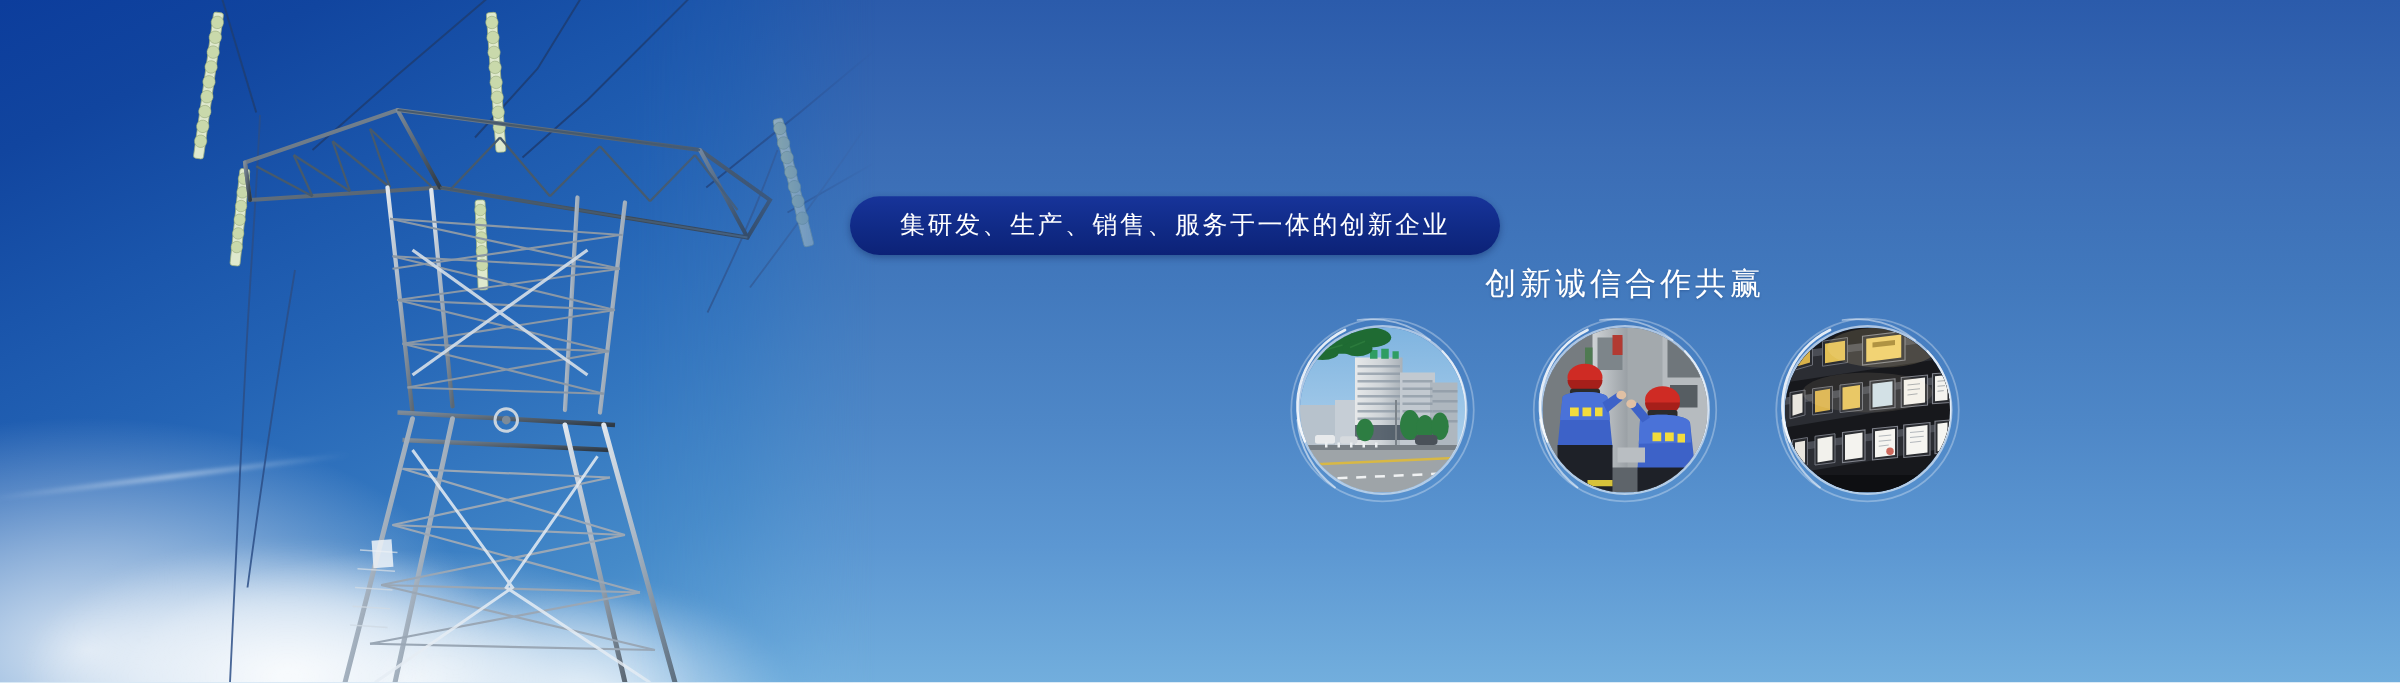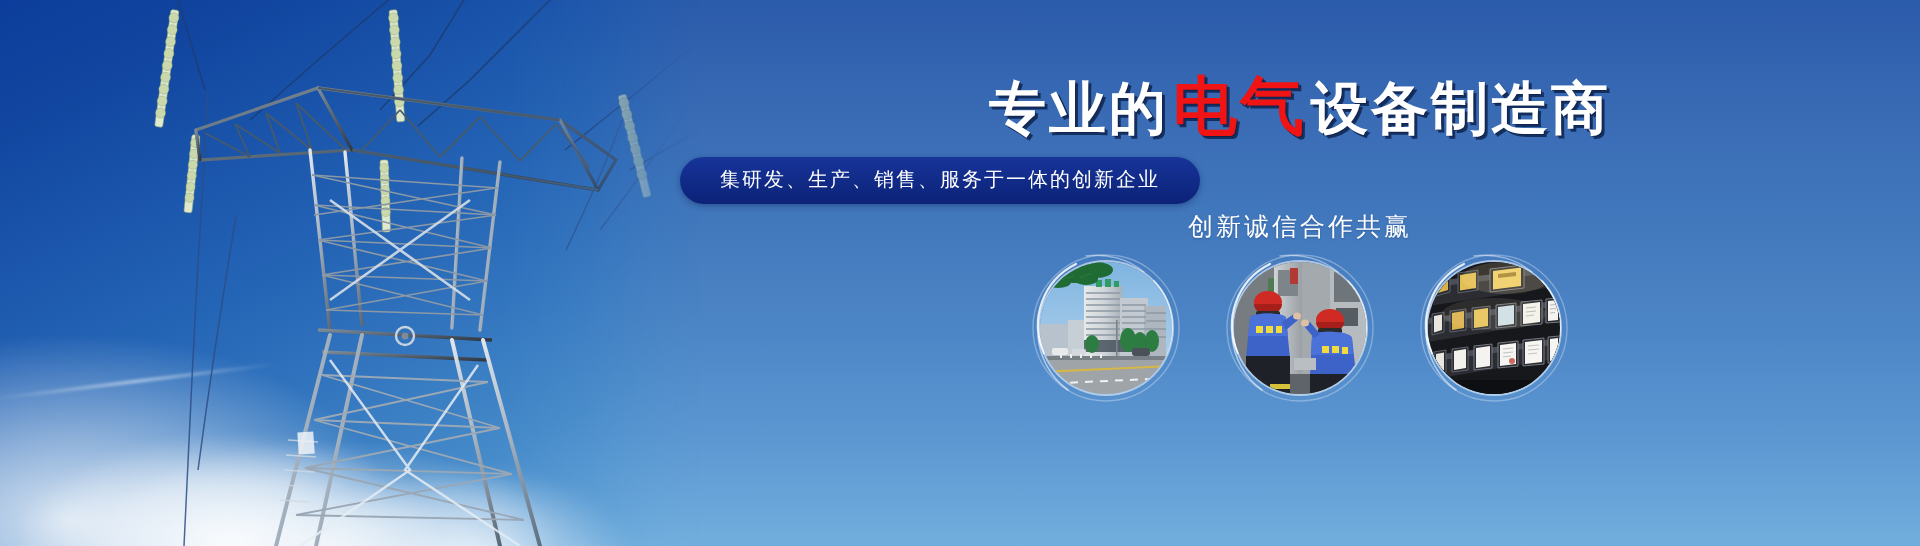--- a/index.html
+++ b/index.html
@@ -311,23 +311,20 @@
 
       <g stroke="#cfd9e3" stroke-width="1.4" fill="none" opacity=".8">
         <path d="M288,440 L318,442 M286,455 L316,457 M284,470 L314,472 M282,485 L312,487 M280,500 L310,502"></path>
       </g>
       <rect x="298" y="432" width="16" height="22" fill="#eef3f8" opacity=".85" transform="rotate(-4 306 443)"></rect>
     </svg>
   </div>
 
   <div class="content">
 
-    <div class="headline">
-      <span class="w">专业的</span><span class="r">电气</span><span class="w">设备制造商</span>
-    </div>
 
     <div class="pill-wrap">
       <div class="pill">集研发、生产、销售、服务于一体的创新企业</div>
     </div>
 
     <div class="keywords">
       <span>创新</span>
       <span>诚信</span>
       <span>合作</span>
       <span>共赢</span>

